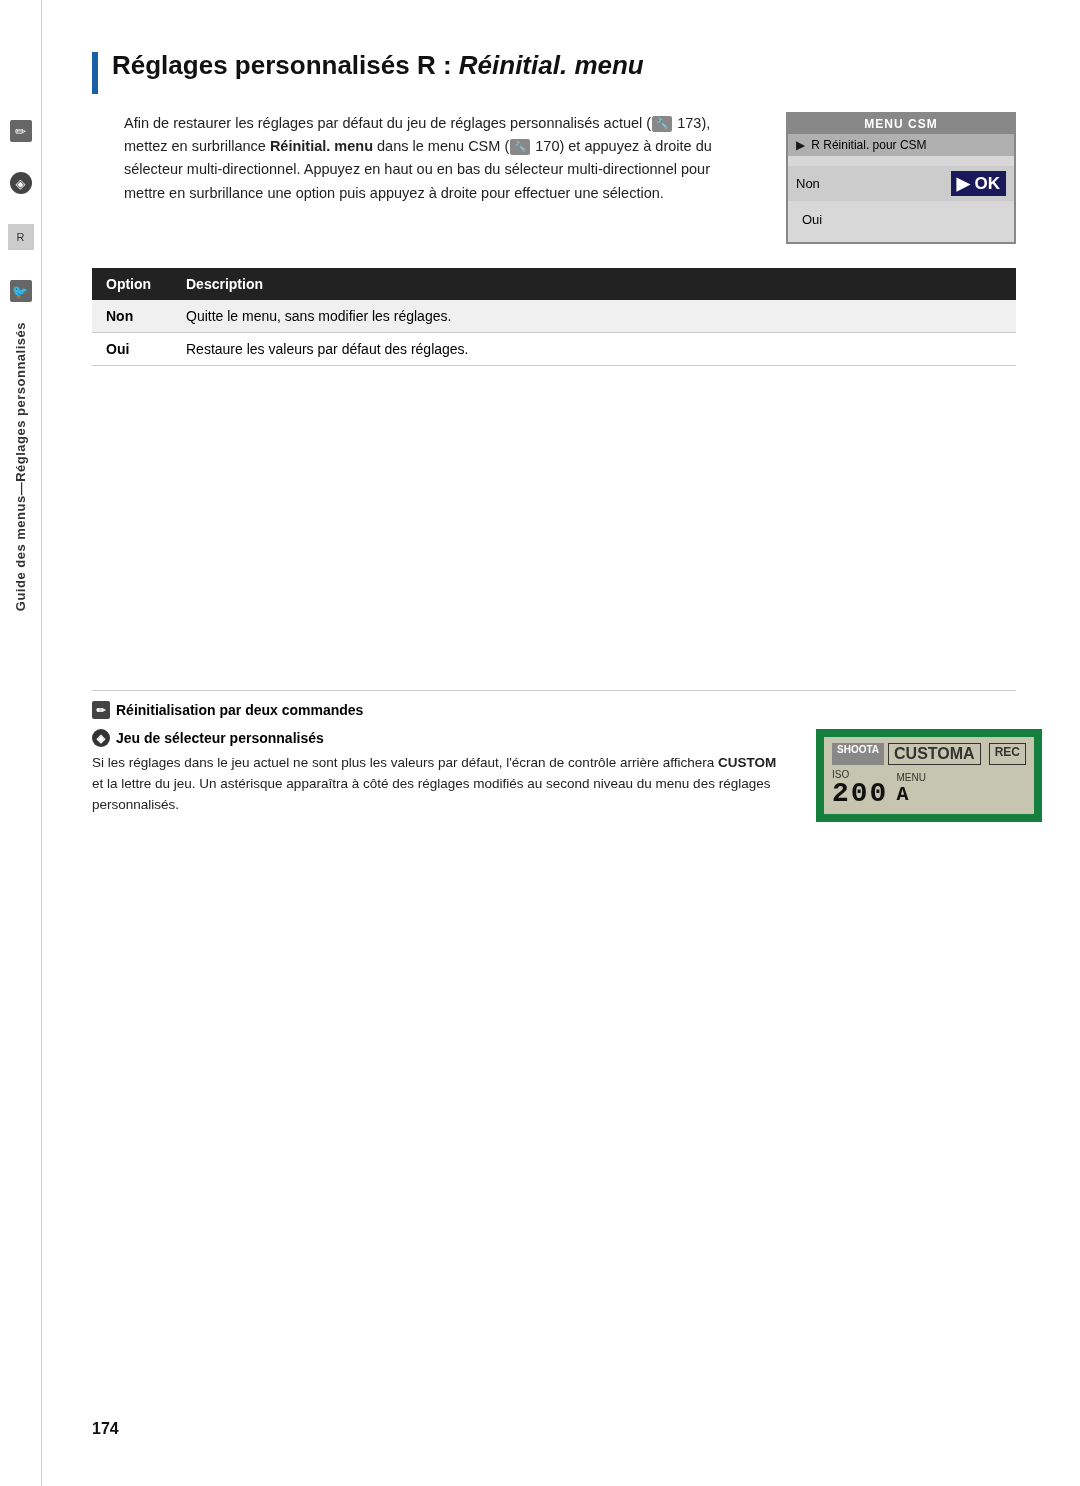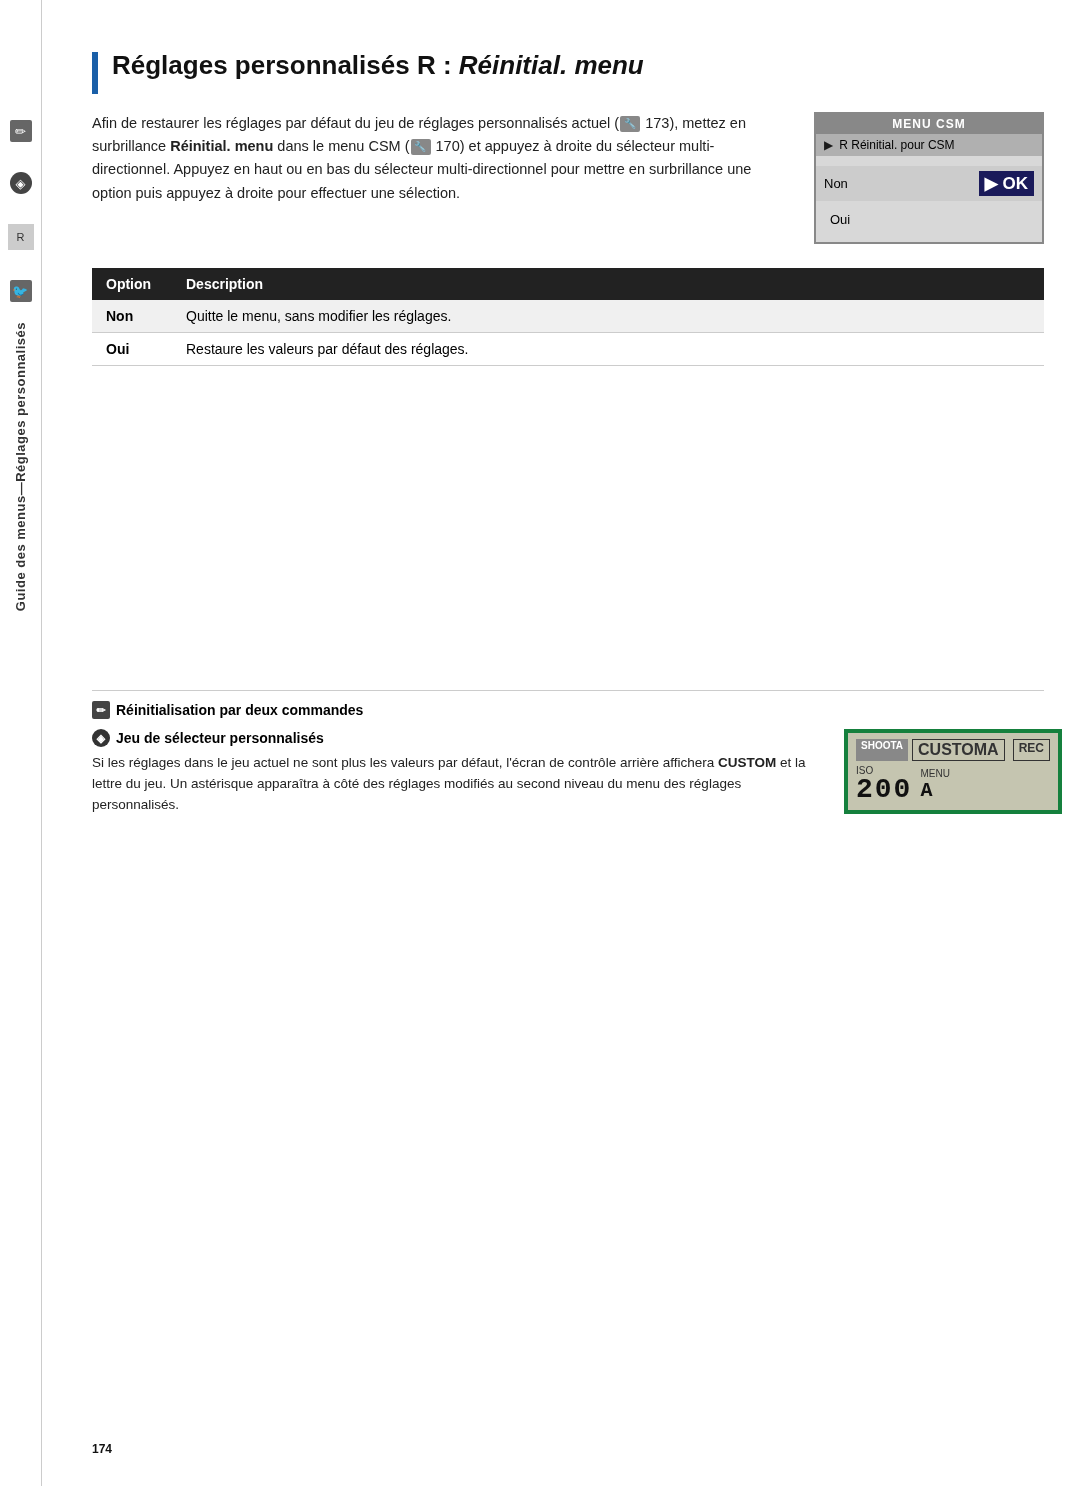--- a/index.html
+++ b/index.html
@@ -53,21 +53,21 @@
       font-size: 13px;
       color: #333;
       font-weight: bold;
       white-space: nowrap;
       margin-top: 10px;
       letter-spacing: 0.5px;
     }
     
     .main-content {
       flex: 1;
-      padding: 50px 36px 40px 50px;
+      padding: 50px 64px 40px 50px;
       position: relative;
     }
     
     .title-section {
       display: flex;
       align-items: flex-start;
       margin-bottom: 18px;
       position: relative;
     }
     .blue-bar {
@@ -85,20 +85,21 @@
       line-height: 1.2;
     }
     .page-title em {
       font-style: italic;
     }
     
     .body-area {
       display: flex;
       gap: 46px;
       margin-bottom: 24px;
+      margin-left: 32px;
     }
     .body-text {
       flex: 1;
       font-size: 14.5px;
       line-height: 1.6;
       color: #222;
     }
     .body-text strong {
       font-weight: bold;
     }
@@ -225,21 +226,21 @@
     }
     .bottom-left {
       flex: 1;
     }
     .bottom-right {
       width: 200px;
       flex-shrink: 0;
     }
     
     .lcd-display {
-      border: 4px solid #15803d;
+      border: 8px solid #15803d;
       background: #c5c5b0;
       padding: 6px 8px;
       font-family: 'Courier New', monospace;
       font-size: 13px;
       display: inline-block;
     }
     .lcd-top-row {
       display: flex;
       gap: 4px;
       margin-bottom: 4px;
@@ -285,23 +286,23 @@
       font-family: Arial, sans-serif;
     }
     .lcd-a {
       font-size: 20px;
       font-weight: bold;
       color: #111;
     }
     
     .page-number {
       position: absolute;
-      bottom: 30px;
+      bottom: 48px;
       left: 50px;
-      font-size: 12px;
+      font-size: 16px;
       font-weight: bold;
       color: #111;
     }
     .ref-icon {
       display: inline-flex;
       align-items: center;
       justify-content: center;
       width: 20px;
       height: 16px;
       background: #888;

